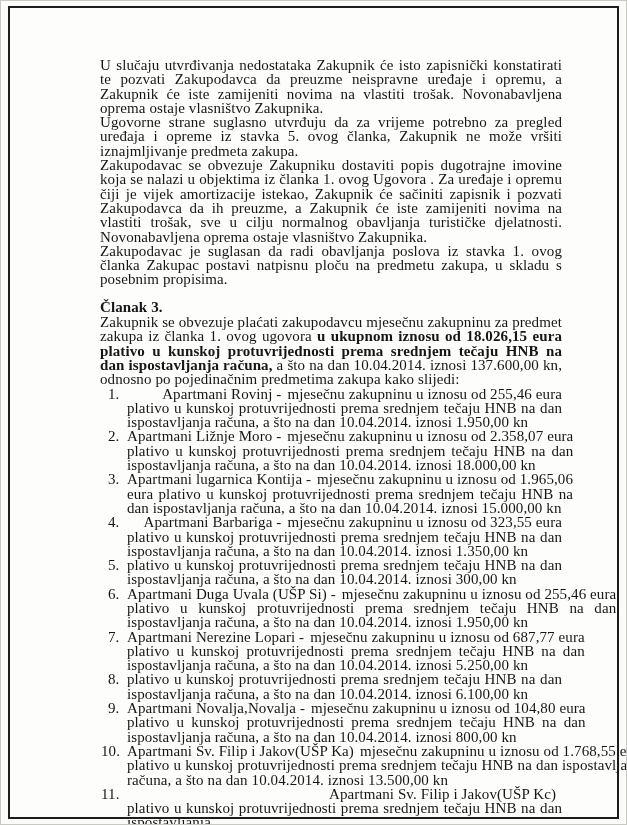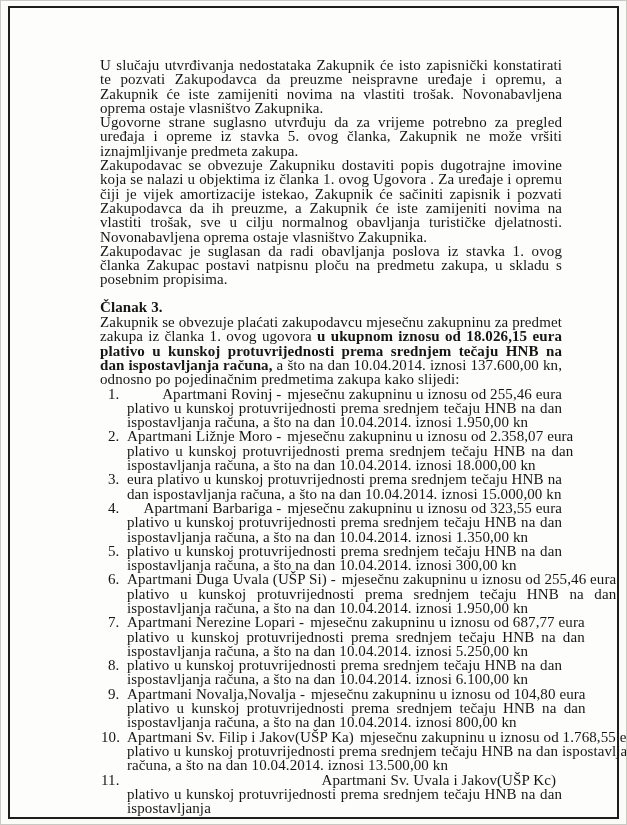--- a/index.html
+++ b/index.html
@@ -88,20 +88,24 @@
             <span class="item-name">Apartmani Ližnje Moro -</span>
             <span class="item-amount">mjesečnu zakupninu u iznosu od 2.358,07 eura</span>
           </div>
         <div class="item-rest">plativo u kunskoj protuvrijednosti prema srednjem tečaju HNB na dan ispostavljanja računa, a što na dan 10.04.2014. iznosi 18.000,00 kn</div>
       </div>
     </div>
 
     <div class="item">
       <span class="num">3.</span>
       <div class="item-body">
+        <div class="item-first">
+            <span class="item-name">Apartmani lugarnica Kontija -</span>
+            <span class="item-amount">mjesečnu zakupninu u iznosu od 1.965,06</span>
+          </div>
         <div class="item-rest">eura plativo u kunskoj protuvrijednosti prema srednjem tečaju HNB na dan ispostavljanja računa, a što na dan 10.04.2014. iznosi 15.000,00 kn</div>
       </div>
     </div>
 
     <div class="item">
       <span class="num">4.</span>
       <div class="item-body">
         <div class="item-first">
             <span class="item-name">Apartmani Barbariga -</span>
             <span class="item-amount">mjesečnu zakupninu u iznosu od 323,55 eura</span>
@@ -165,20 +169,20 @@
             <span class="item-amount">mjesečnu zakupninu u iznosu od 1.768,55 eura</span>
           </div>
         <div class="item-rest">plativo u kunskoj protuvrijednosti prema srednjem tečaju HNB na dan ispostavljanja računa, a što na dan 10.04.2014. iznosi 13.500,00 kn</div>
       </div>
     </div>
 
     <div class="item">
       <span class="num">11.</span>
       <div class="item-body">
         <div class="item-first">
-            <span class="item-name">Apartmani Sv. Uvala i Jakov(UŠP Kc)</span>
+            <span class="item-name">Apartmani Sv. Filip i Jakov(UŠP Kc)</span>
           </div>
         <div class="item-rest">plativo u kunskoj protuvrijednosti prema srednjem tečaju HNB na dan ispostavljanja</div>
       </div>
     </div>
 
   </div>
 </div>
 
 </body></html>

